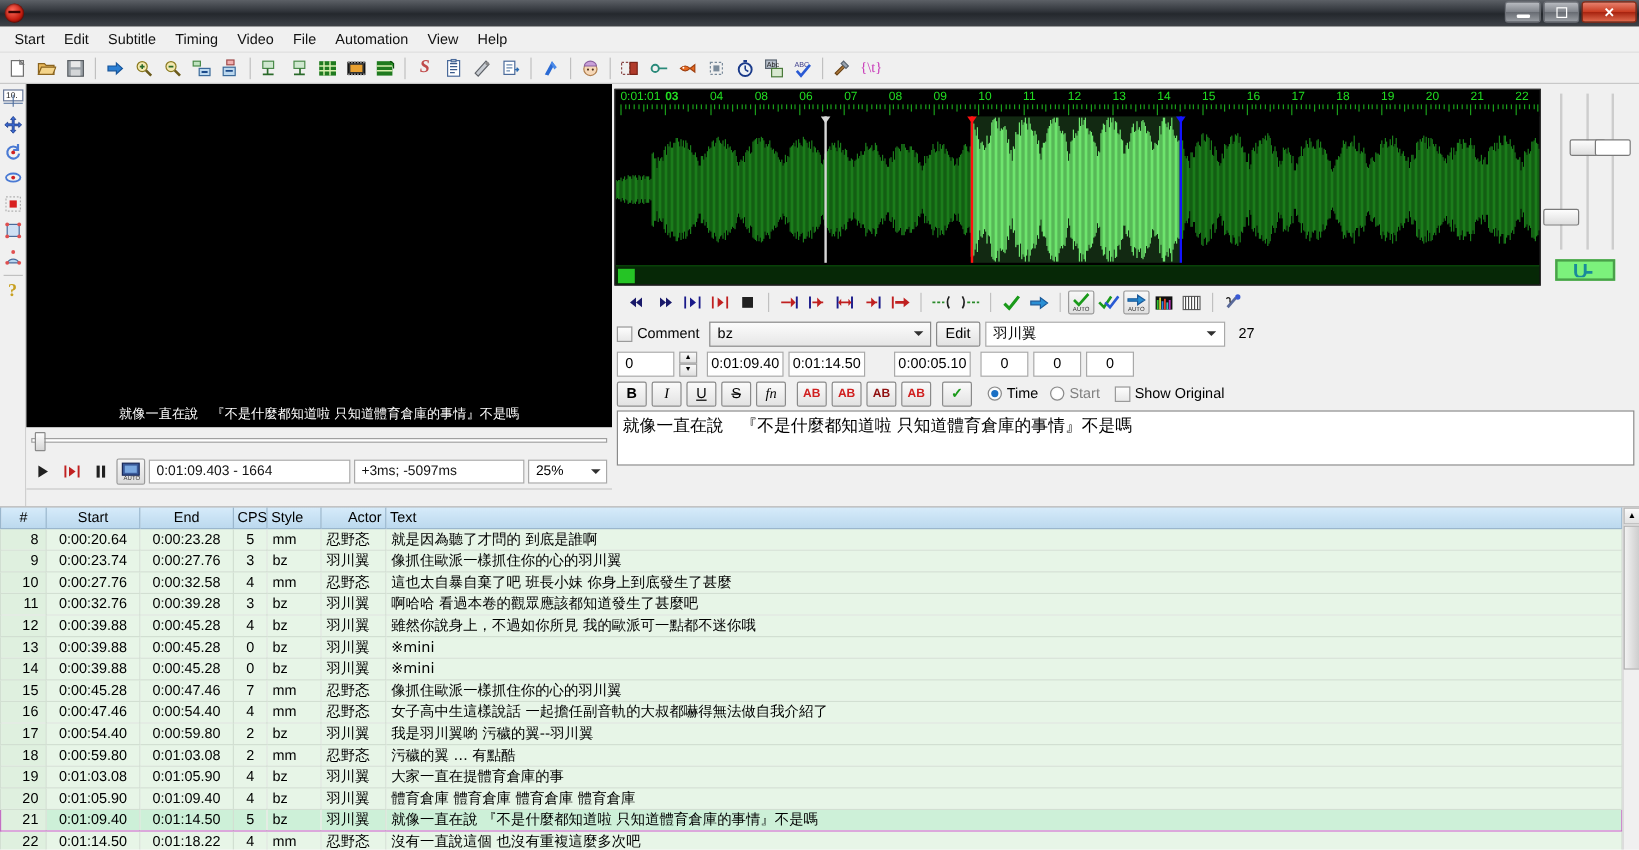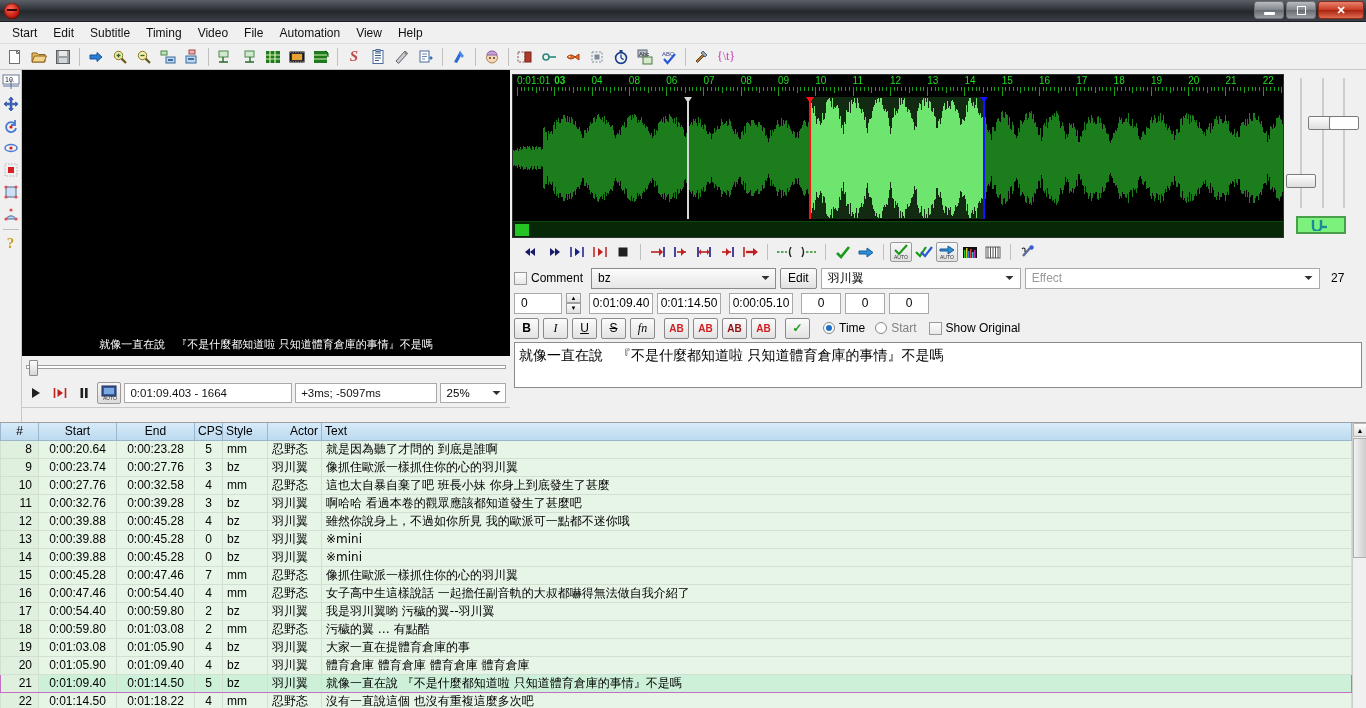--- a/index.html
+++ b/index.html
@@ -1640,40 +1640,32 @@
         </div>
         <div class="btn">Edit</div>
         <div class="combo" style="width:200px">
           <span class="cjk">羽川翼</span>
           <span class="arw">
               <svg width="9" height="6" viewBox="0 0 9 6">
                 <path d="M0.5 1 L4.5 5 L8.5 1 Z" fill="#303030"></path>
               </svg>
             </span>
         </div>
-        <div class="combo" style="width:295px">
-          <span style="color:#9a9a9a">Effect</span>
-          <span class="arw">
-              <svg width="9" height="6" viewBox="0 0 9 6">
-                <path d="M0.5 1 L4.5 5 L8.5 1 Z" fill="#303030"></path>
-              </svg>
-            </span>
-        </div>
         <div class="num" style="width:28px;justify-content:center;border:none;background:transparent">27</div>
       </div>
 
       <div class="erow">
         <div class="num" style="width:48px">0</div>
         <div class="spin">
           <div>▲</div>
           <div>▼</div>
         </div>
         <div class="num" style="width:64px;justify-content:center;margin-left:4px">0:01:09.40</div>
         <div class="num" style="width:64px;justify-content:center">0:01:14.50</div>
-        <div class="num" style="width:64px;justify-content:center;margin-left:4px">0:00:05.10</div>
+        <div class="num" style="width:64px;justify-content:center;margin-left:20px">0:00:05.10</div>
         <div class="num" style="width:40px;justify-content:center;margin-left:4px">0</div>
         <div class="num" style="width:40px;justify-content:center">0</div>
         <div class="num" style="width:40px;justify-content:center">0</div>
       </div>
 
       <div class="erow">
         <div class="fbtn" style="font-weight:bold">B</div>
         <div class="fbtn" style="font-style:italic;font-family:'Liberation Serif',serif">I</div>
         <div class="fbtn" style="text-decoration:underline">U</div>
         <div class="fbtn" style="text-decoration:line-through">S</div>

